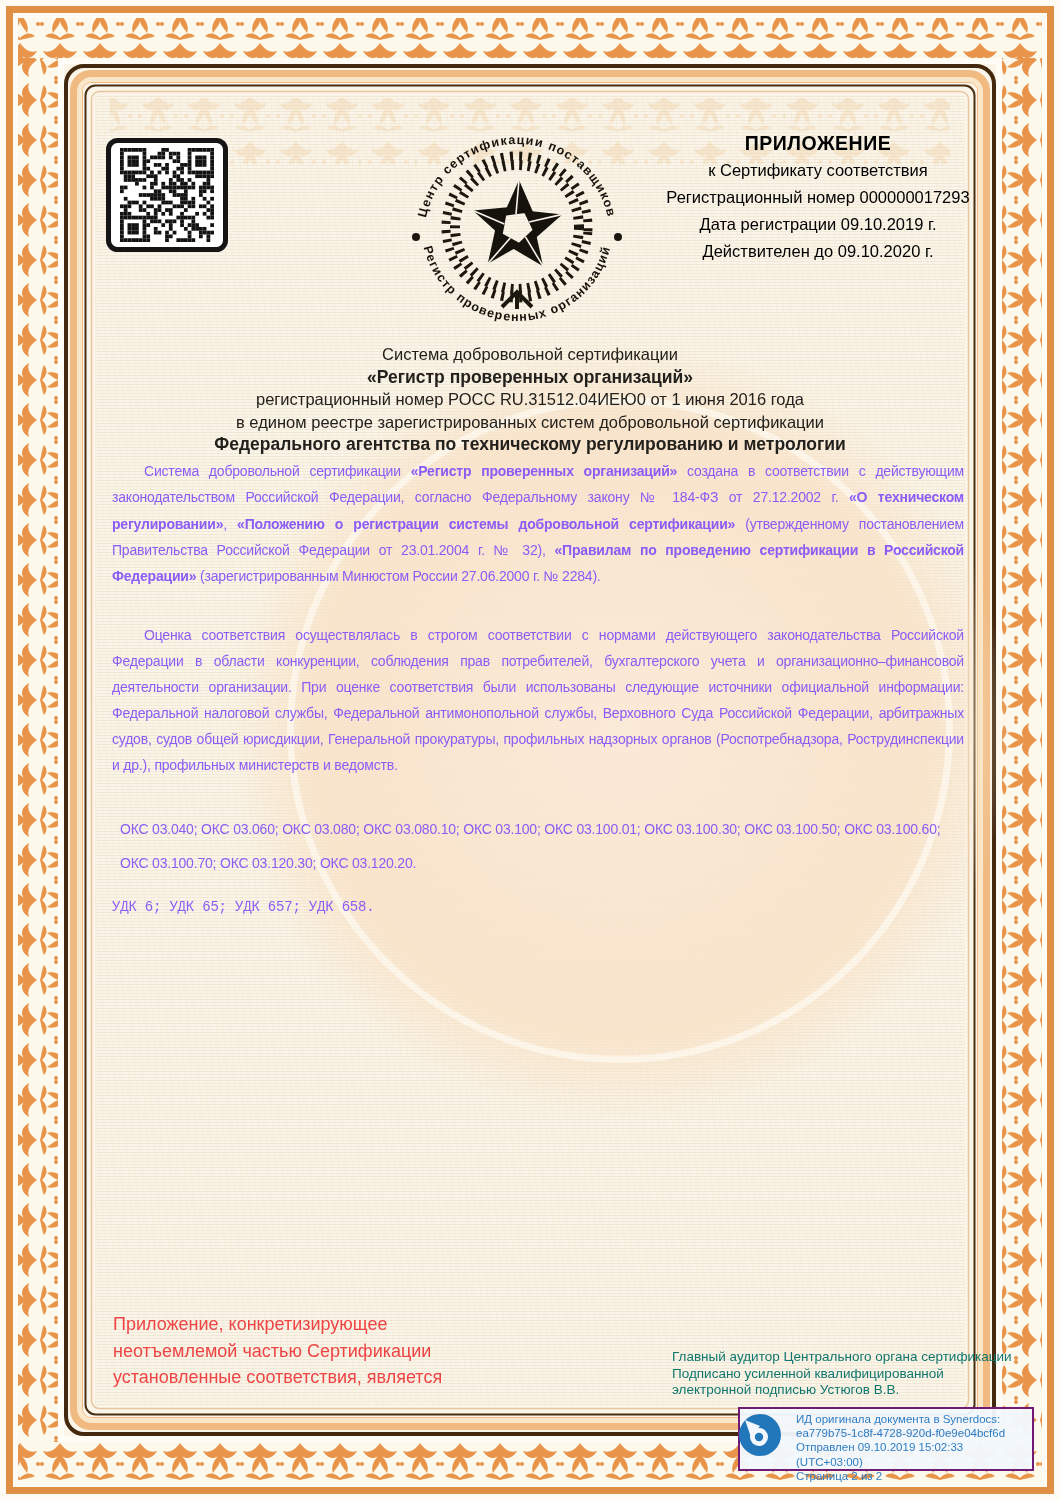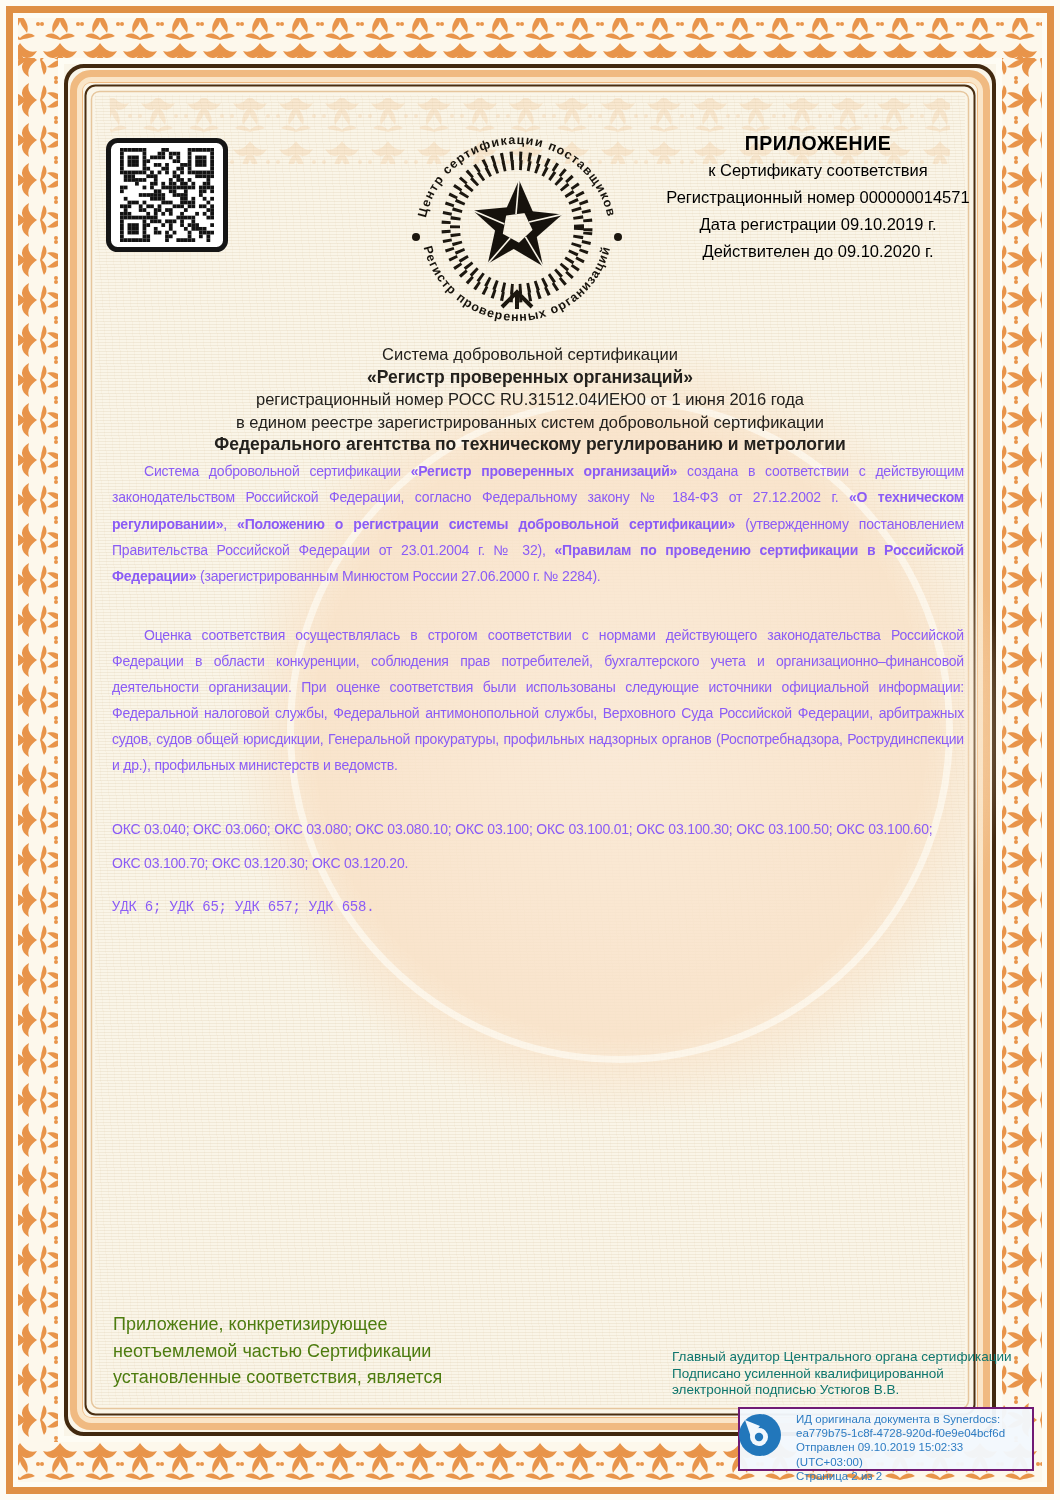--- a/index.html
+++ b/index.html
@@ -22,23 +22,23 @@
     letter-spacing:1.2px;fill:#17130c;}
   .hdr{left:618px;top:130px;width:400px;text-align:center;font-size:16.5px;line-height:27px;color:#000000;}
   .hdr .t{font-size:19.5px;font-weight:bold;letter-spacing:.5px;}
   .sys{left:80px;top:343px;width:900px;text-align:center;font-size:16.5px;line-height:22.5px;}
   .sys .b{font-weight:bold;font-size:17.5px;}
   .para{left:112px;width:852px;text-align:justify;font-size:14px;line-height:26.3px;
     letter-spacing:-0.2px;margin:0;color:#8b5cf6;}
   .indent{text-indent:32px;}
   .p1{top:458px;}
   .p2{top:622px;line-height:26px;}
-  .okc{top:812px;line-height:34px;text-align:left;}
+  .okc{top:812px;line-height:34px;text-align:left;margin-left:8px;}
   .udk{top:894px;text-align:left;font-family:Liberation Mono, monospace;}
-  .note{left:113px;top:1311px;font-size:18px;line-height:26.5px;color:#4d7c0f;}
+  .note{left:113px;top:1311px;font-size:18px;line-height:26.5px;color:#ef4444;}
   .auditor{left:672px;top:1349px;font-size:13.5px;line-height:16.5px;color:#0f766e;}
   .stamp{left:738px;top:1407px;width:296px;height:64px;background:rgba(242,248,253,.96);
     border:2px solid #701a75;box-sizing:border-box;font-size:11.5px;line-height:14.2px;
     color:#2d7cc3;padding:3px 4px 3px 56px;}
   .stamp-logo{position:absolute;left:737px;top:1412px;}
   b{font-weight:bold;}
 </style>
 </head>
 <body>
 
@@ -438,21 +438,21 @@
         </g>
       <circle cx="-101" cy="10" r="4" fill="#1c170f"></circle>
       <circle cx="101" cy="10" r="4" fill="#1c170f"></circle>
       <text class="seal-text"><textPath href="#arcTop" startOffset="50%" text-anchor="middle">Центр сертификации поставщиков</textPath></text>
       <text class="seal-text"><textPath href="#arcBot" startOffset="50%" text-anchor="middle">Регистр проверенных организаций</textPath></text>
     </svg>
 
     <div class="abs hdr">
       <div class="t">ПРИЛОЖЕНИЕ</div>
       <div>к Сертификату соответствия</div>
-      <div>Регистрационный номер 000000014571</div>
+      <div>Регистрационный номер 000000017293</div>
       <div>Дата регистрации 09.10.2019 г.</div>
       <div>Действителен до 09.10.2020 г.</div>
     </div>
 
     <div class="abs sys">
       <div>Система добровольной сертификации</div>
       <div class="b">«Регистр проверенных организаций»</div>
       <div>регистрационный номер РОСС RU.31512.04ИЕЮ0 от 1 июня 2016 года</div>
       <div>в едином реестре зарегистрированных систем добровольной сертификации</div>
       <div class="b">Федерального агентства по техническому регулированию и метрологии</div>

